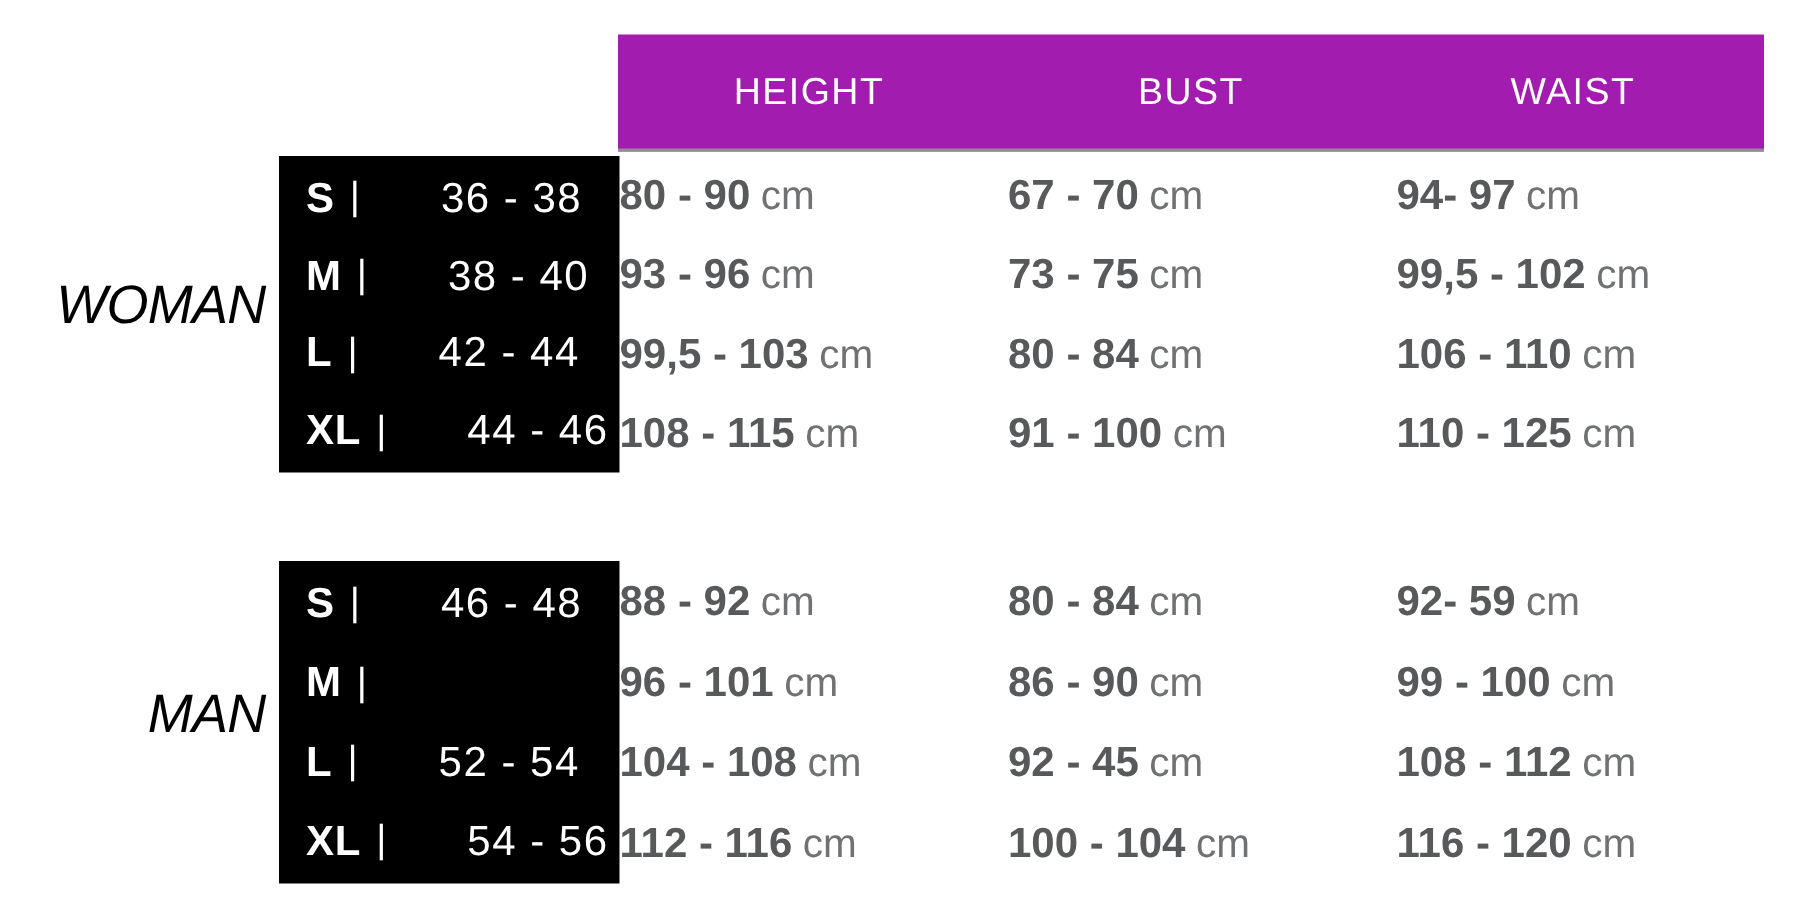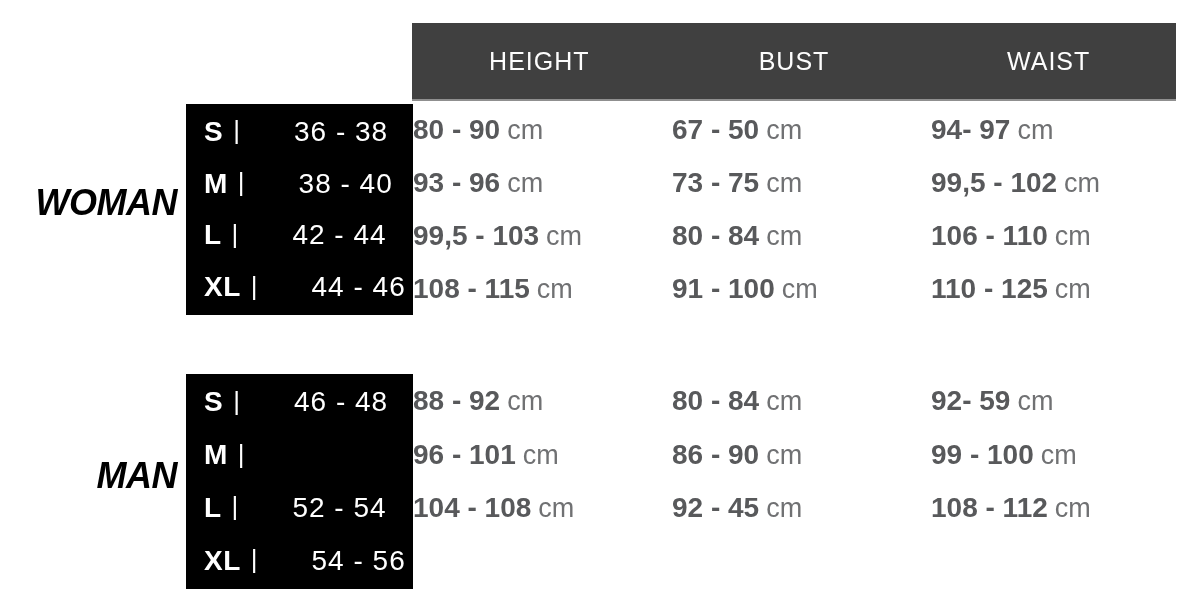--- a/index.html
+++ b/index.html
@@ -3,31 +3,31 @@
 <meta charset="utf-8">
 <style>
   html,body{margin:0;padding:0;background:#fff;}
   .canvas{
     position:relative;width:1200px;height:611px;background:#ffffff;
     font-family:"Liberation Sans","DejaVu Sans",sans-serif;overflow:hidden;
   }
   
   .header-bar{
     position:absolute;left:412px;top:23px;width:764px;height:78px;
-    background:#404040;display:flex;align-items:center;box-sizing:border-box;
+    background:#a21caf;display:flex;align-items:center;box-sizing:border-box;
     border-bottom:2px solid #8f8f8f;
   }
   .header-cell{
     flex:1;text-align:center;color:#fdfdfd;font-size:25px;font-weight:400;
     letter-spacing:1px;
   }
   
   .section-label{
     position:absolute;left:0;width:177px;text-align:right;
-    font-weight:bold;font-style:italic;color:#000;font-size:36px;
+    font-weight:normal;font-style:italic;color:#000;font-size:36px;
     letter-spacing:-0.5px;white-space:nowrap;
   }
   .section-label.woman{top:182px;}
   .section-label.man{top:455px;}
   
   .size-box{
     position:absolute;left:186px;width:227px;background:#000;
     display:flex;flex-direction:column;box-sizing:border-box;
     padding:2px 0 2px 18px;
   }
@@ -84,21 +84,21 @@
     <div class="size-row">
       <span class="size-letter">XL</span>
       <span class="size-sep">|</span>
       <span class="size-range">44 - 46</span>
     </div>
   </div>
 
   <div class="data-grid woman">
     <div class="data-row">
       <div class="data-cell"><span class="val">80 - 90</span><span class="unit">cm</span></div>
-      <div class="data-cell"><span class="val">67 - 50</span><span class="unit">cm</span></div>
+      <div class="data-cell"><span class="val">67 - 70</span><span class="unit">cm</span></div>
       <div class="data-cell"><span class="val">94- 97</span><span class="unit">cm</span></div>
     </div>
     <div class="data-row">
       <div class="data-cell"><span class="val">93 - 96</span><span class="unit">cm</span></div>
       <div class="data-cell"><span class="val">73 - 75</span><span class="unit">cm</span></div>
       <div class="data-cell"><span class="val">99,5 - 102</span><span class="unit">cm</span></div>
     </div>
     <div class="data-row">
       <div class="data-cell"><span class="val">99,5 - 103</span><span class="unit">cm</span></div>
       <div class="data-cell"><span class="val">80 - 84</span><span class="unit">cm</span></div>
@@ -144,15 +144,20 @@
     <div class="data-row">
       <div class="data-cell"><span class="val">96 - 101</span><span class="unit">cm</span></div>
       <div class="data-cell"><span class="val">86 - 90</span><span class="unit">cm</span></div>
       <div class="data-cell"><span class="val">99 - 100</span><span class="unit">cm</span></div>
     </div>
     <div class="data-row">
       <div class="data-cell"><span class="val">104 - 108</span><span class="unit">cm</span></div>
       <div class="data-cell"><span class="val">92 - 45</span><span class="unit">cm</span></div>
       <div class="data-cell"><span class="val">108 - 112</span><span class="unit">cm</span></div>
     </div>
+    <div class="data-row">
+      <div class="data-cell"><span class="val">112 - 116</span><span class="unit">cm</span></div>
+      <div class="data-cell"><span class="val">100 - 104</span><span class="unit">cm</span></div>
+      <div class="data-cell"><span class="val">116 - 120</span><span class="unit">cm</span></div>
+    </div>
   </div>
 
 </div>
 
 </body></html>

